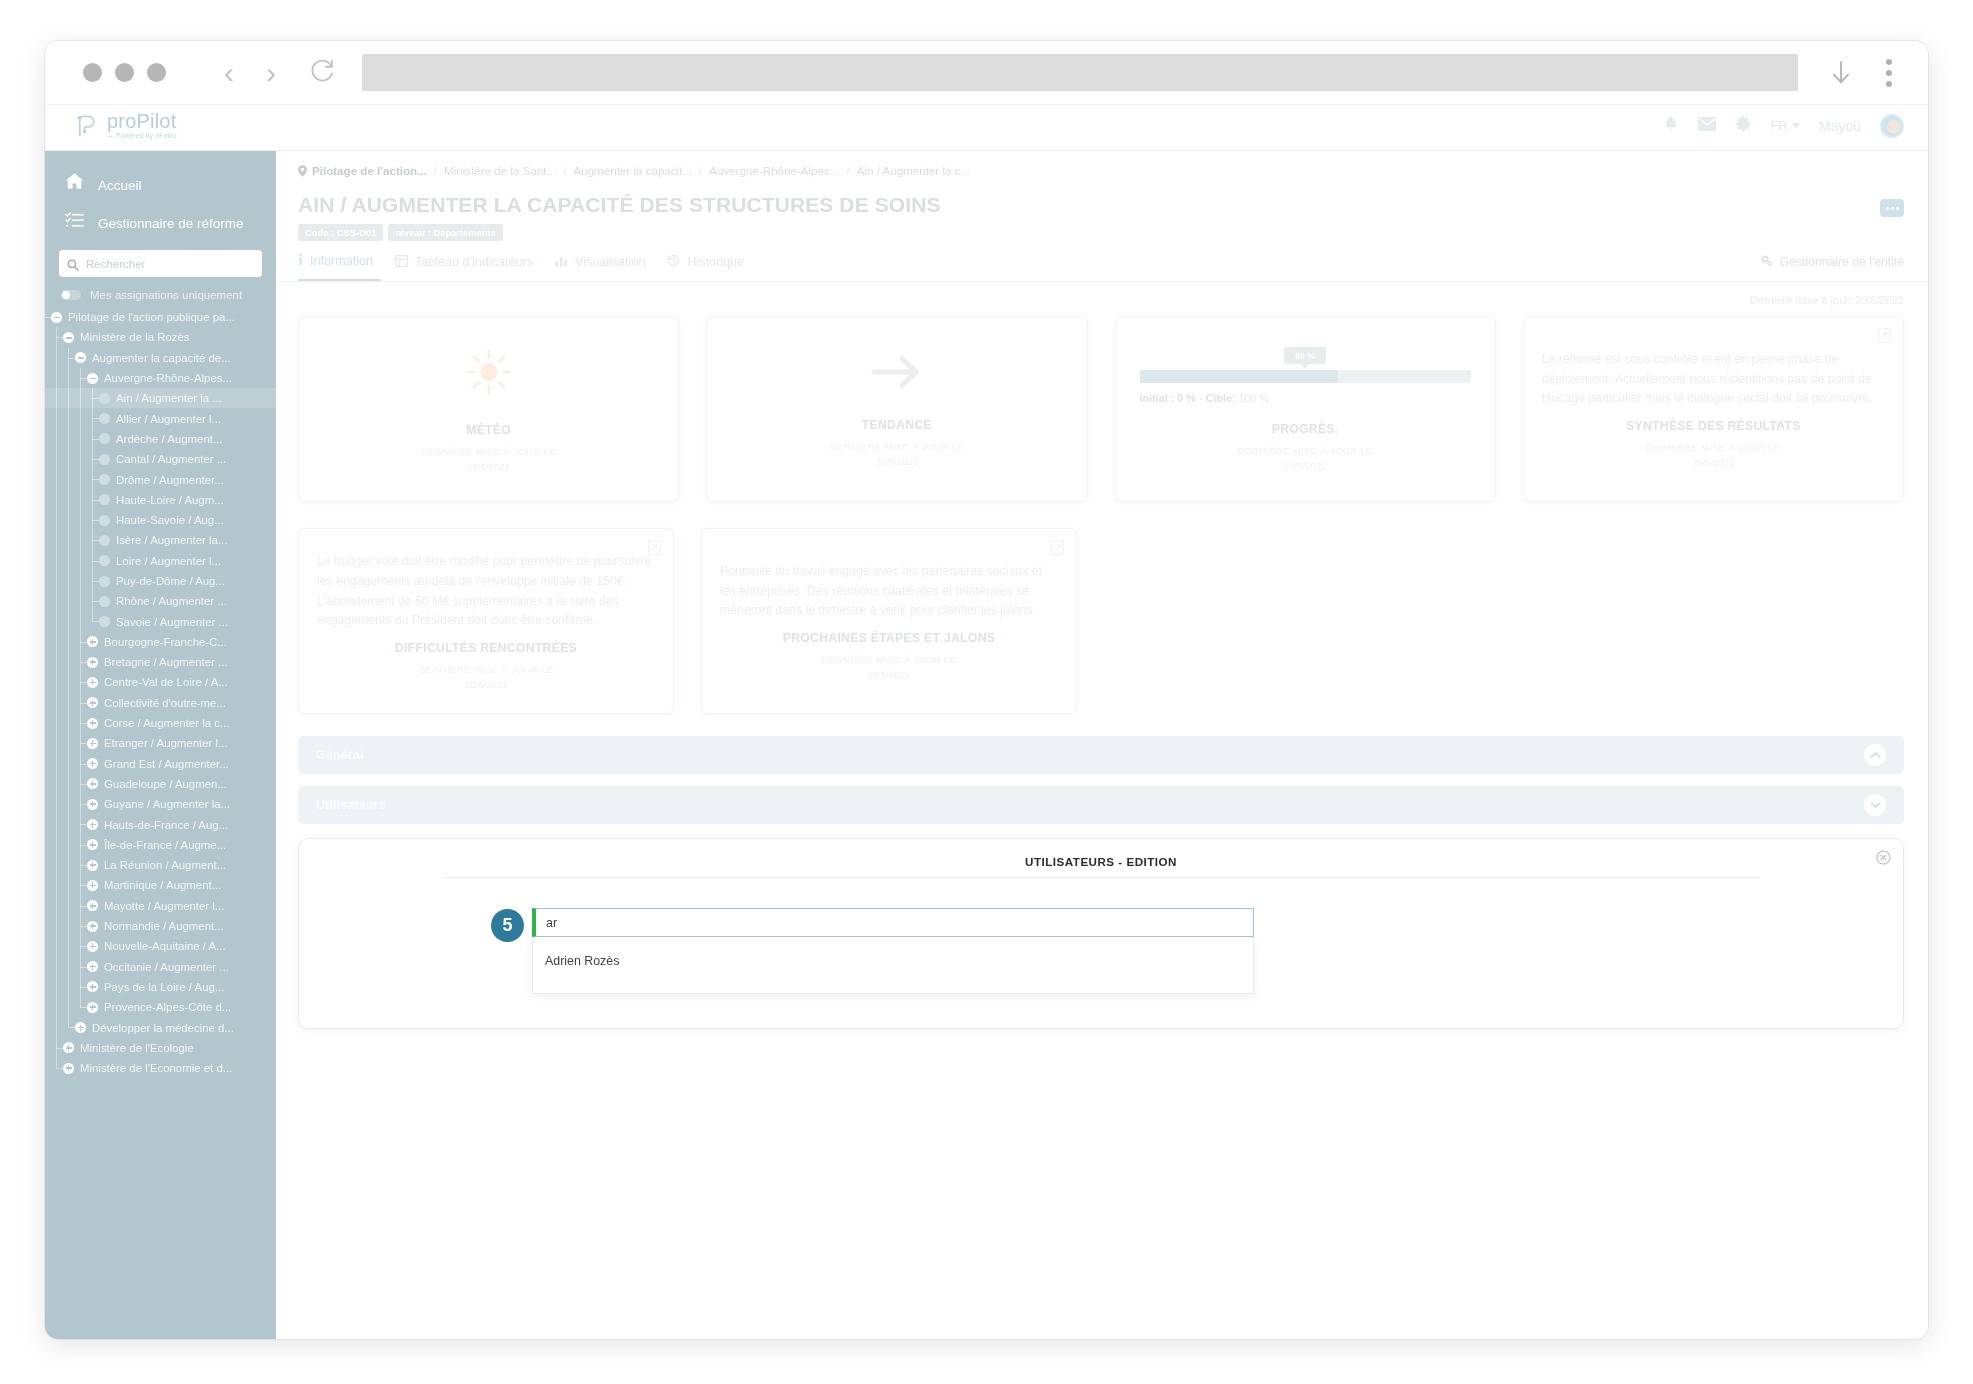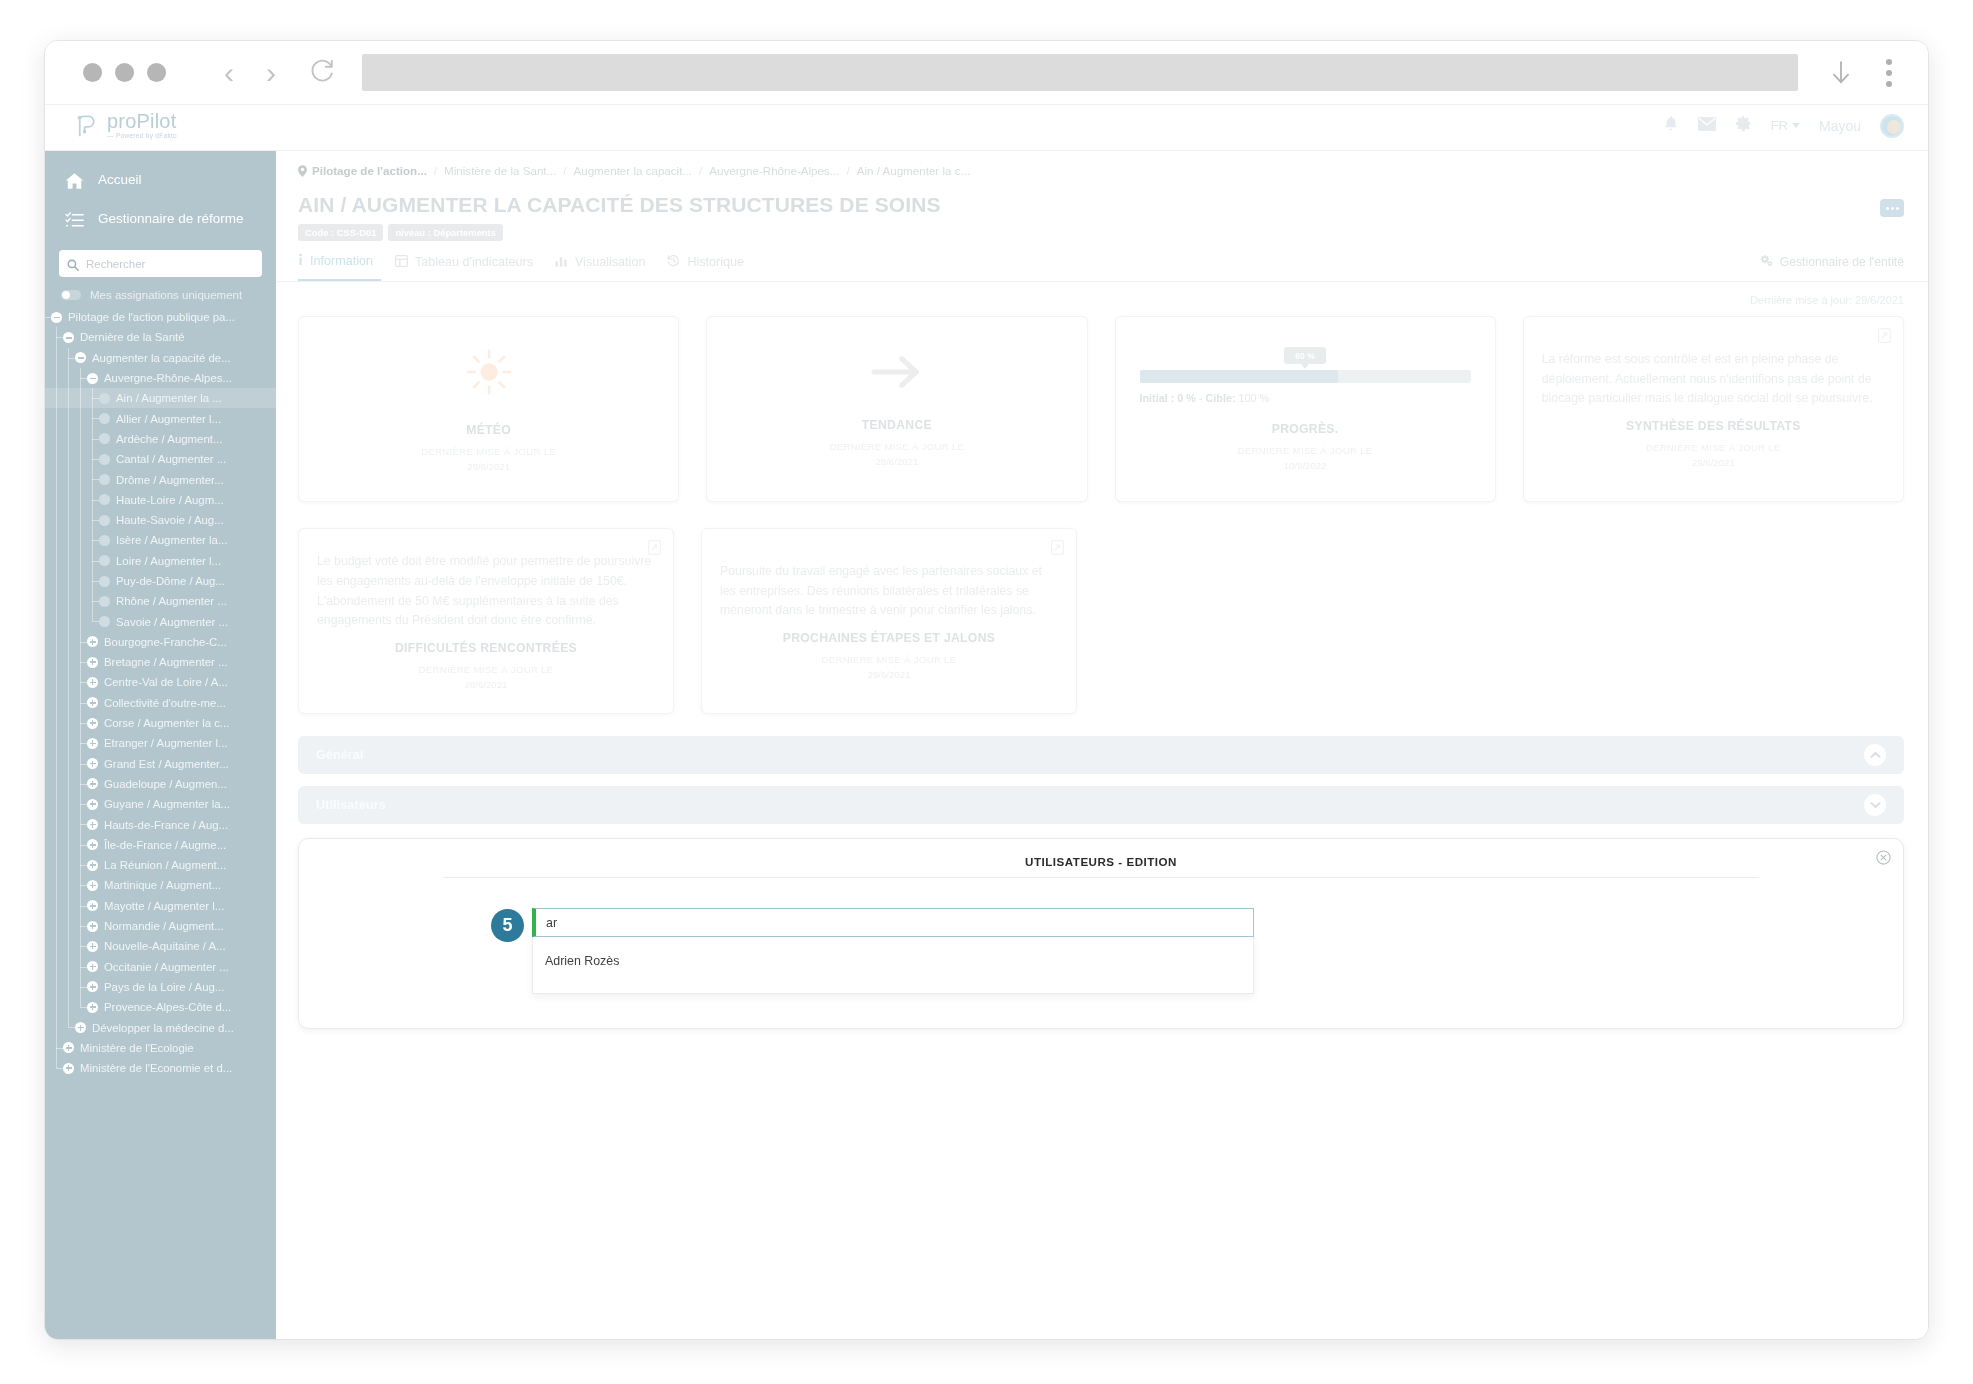--- a/index.html
+++ b/index.html
@@ -57,21 +57,21 @@
 
   
   .app-body { display: flex; height: calc(1300px - 64px - 46px); }
 
   
   .sidebar {
     width: 231px; flex: 0 0 231px; background: #b4c6cd;
     padding-top: 12px; overflow: hidden; position: relative;
     border-bottom-left-radius: 13px;
   }
-  .nav-item { display: flex; align-items: flex-start; gap: 14px; padding: 9px 0 9px 20px; color: #fff; font-size: 13.5px; }
+  .nav-item { display: flex; align-items: flex-end; gap: 14px; padding: 9px 0 9px 20px; color: #fff; font-size: 13.5px; }
   .nav-item svg { flex: 0 0 auto; }
   .search-wrap { margin: 10px 14px 0 14px; position: relative; }
   .search-input {
     width: 100%; height: 27px; border-radius: 4px; border: none; background: #fff;
     font-size: 11.5px; color: #9aa9b0; padding: 0 8px 0 27px;
     font-family: "Liberation Sans", sans-serif;
   }
   .search-input::placeholder { color: #c6ced2; }
   .search-ico { position: absolute; left: 8px; top: 7px; color: #8fa2aa; }
   .toggle-row { display: flex; align-items: center; gap: 9px; padding: 12px 0 6px 16px; }
@@ -297,21 +297,21 @@
 
         <div class="tree" id="tree">
             <div class="tree-row">
               <span class="connector" style="left: -1px; top: 10px;"></span>
               <span class="tnode minus" style="margin-left: 6px;"></span>
               <span>Pilotage de l'action publique pa...</span>
             </div>
             <div class="tree-row">
               <span class="connector" style="left: 11px; top: 10px;"></span>
               <span class="tnode minus" style="margin-left: 18px;"></span>
-              <span>Dernière de la Santé</span>
+              <span>Ministère de la Rozès</span>
             </div>
             <div class="tree-row">
               <span class="connector" style="left: 23px; top: 10px;"></span>
               <span class="tnode minus" style="margin-left: 30px;"></span>
               <span>Augmenter la capacité de...</span>
             </div>
             <div class="tree-row">
               <span class="connector" style="left: 35px; top: 10px;"></span>
               <span class="tnode minus" style="margin-left: 42px;"></span>
               <span>Auvergne-Rhône-Alpes...</span>

